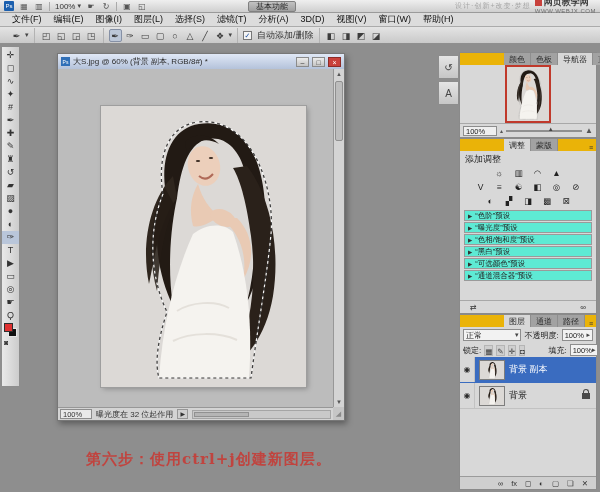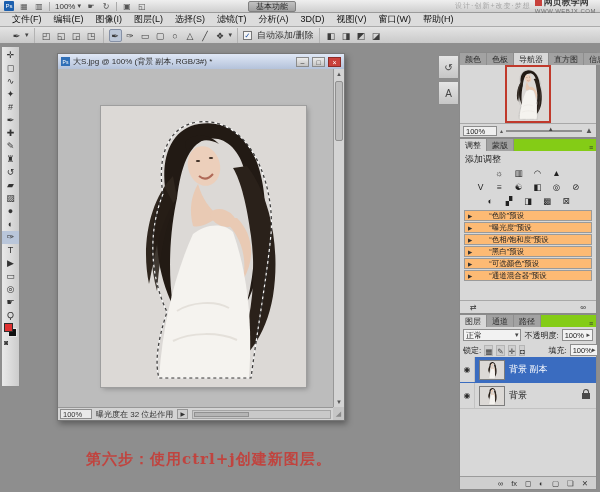--- a/index.html
+++ b/index.html
@@ -64,21 +64,21 @@
   .hthumb { position:absolute; left:1px; top:1px; width:40%; height:5px; background:#b5b5b5; border:1px solid #919191; }
   .grip { position:absolute; right:0; bottom:0; width:11px; height:13px; font-size:7px; color:#8a8a8a; text-align:center; line-height:13px; }
 
   
   #cdock { left:438px; top:55px; width:21px; }
   .cbtn { width:21px; height:24px; background:linear-gradient(#e5e5e5,#c6c6c6); border:1px solid #8d8d8d; margin-bottom:2px; font-size:10px; color:#444; display:flex; align-items:center; justify-content:center; }
 
   
   #panels { left:459px; top:52px; width:138px; height:440px; }
   .pgroup { position:absolute; left:0; width:138px; }
-  .ptabs { height:13px; display:flex; align-items:flex-end; background:#84cc16; border:1px solid #8a8a8a; border-bottom:none; font-size:8px; }
+  .ptabs { height:13px; display:flex; align-items:flex-end; background:#eab308; border:1px solid #8a8a8a; border-bottom:none; font-size:8px;padding-left:44px; }
   .ptab { padding:1px 5px 0; background:#a2a2a2; border-right:1px solid #8e8e8e; color:#2b2b2b; white-space:nowrap; }
   .ptab.active { background:#d8d8d8; }
   .pmenu { margin-left:auto; padding-right:3px; font-size:7px; color:#333; }
   .pbody { background:#d8d8d8; border:1px solid #8a8a8a; border-top:none; position:relative; }
 
   
   #nav-body { height:73px; }
   #navthumb { position:absolute; left:47px; top:2px; width:42px; height:54px; outline:2px solid #c0392b; background:#dcd9d6; }
   #navthumb svg { width:100%; height:100%; display:block; }
   #navzoom { position:absolute; left:0; right:0; bottom:0; height:14px; border-top:1px solid #a8a8a8; display:flex; align-items:center; gap:3px; padding:0 3px; font-size:7.5px; }
@@ -87,21 +87,21 @@
   .navsthumb { position:absolute; left:55%; top:-4px; font-size:6px; color:#444; }
   .mnt { font-size:6px; color:#555; }
   .mnt.big { font-size:8px; }
 
   
   #adj-body { height:163px; }
   .adjheader { font-size:9px; color:#1f1f1f; padding:2px 5px 1px; }
   .arow { display:flex; justify-content:center; gap:5px; padding:1px 0 2px; }
   .aico { display:inline-block; width:14px; height:11px; line-height:11px; text-align:center; font-size:8.5px; color:#222; }
   .presets { padding:1px 4px; }
-  .preset { height:11px; margin-bottom:1px; background:#fdba74; border:1px solid #9a9a9a; display:flex; align-items:center; gap:17px; font-size:7.5px; color:#222; padding:0 3px; white-space:nowrap; overflow:hidden; }
+  .preset { height:11px; margin-bottom:1px; background:#5eead4; border:1px solid #9a9a9a; display:flex; align-items:center; gap:3px; font-size:7.5px; color:#222; padding:0 3px; white-space:nowrap; overflow:hidden; }
   .pcaret { font-size:5.5px; color:#333; }
   .adjfooter { position:absolute; left:0; right:0; bottom:0; height:13px; border-top:1px solid #a8a8a8; display:flex; align-items:center; justify-content:space-between; padding:0 10px; font-size:8px; color:#333; }
 
   
   #lay-body { height:163px; }
   .lrow1 { display:flex; align-items:center; gap:3px; padding:2px 3px 1px; font-size:8px; }
   .lsel { width:64px; height:12px; background:#f2f2f2; border:1px solid #8d8d8d; display:flex; align-items:center; justify-content:space-between; padding:0 2px; font-size:8px; }
   .lval { width:34px; height:12px; background:#f2f2f2; border:1px solid #8d8d8d; display:flex; align-items:center; justify-content:space-between; padding:0 2px; font-size:7.5px; }
   .llabel { white-space:nowrap; }
   .lockico { display:inline-block; width:10px; height:11px; line-height:11px; text-align:center; font-size:7.5px; color:#333; border:1px solid #b5b5b5; background:#cfcfcf; }
@@ -244,21 +244,21 @@
   <span id="swatches">
     <span class="swfg"></span>
     <span class="swbg"></span>
     <span class="swmini">◙</span>
   </span>
 </div>
 
 <div id="docwin" class="abs">
   <div id="doctitle">
     <span class="dticon">Ps</span>
-    <span class="ttl">大S.jpg @ 100% (背景 副本, RGB/3#) *</span>
+    <span class="ttl">大S.jpg @ 60% (背景 副本, RGB/8#) *</span>
     <span class="winbtn">–</span>
     <span class="winbtn">□</span>
     <span class="winbtn close">×</span>
   </div>
   <div id="doccontent">
     <div id="photo">
       <svg viewBox="0 0 205 281">
           <use href="#figureSym"></use>
         </svg>
     </div>

